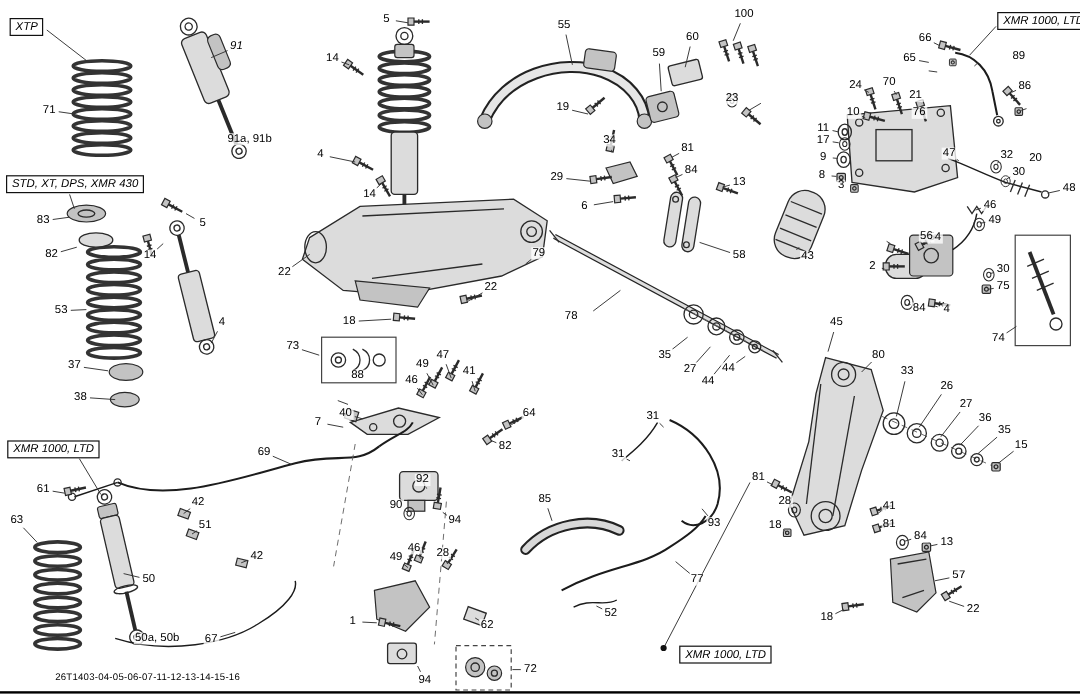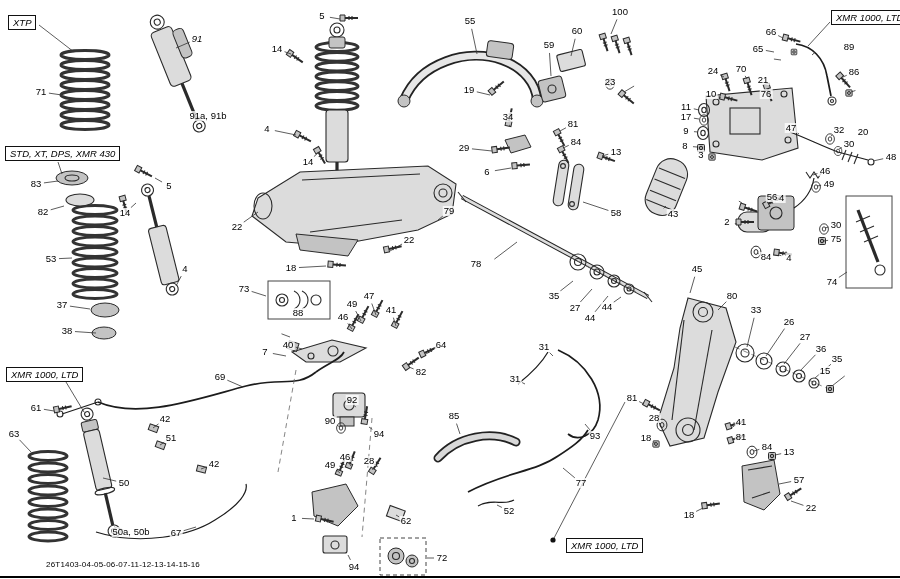--- a/index.html
+++ b/index.html
@@ -592,34 +592,34 @@
       <span class="callout" style="left: 575px; top: 308px;">27</span>
       <span class="callout" style="left: 590px; top: 318px;">44</span>
       <span class="callout" style="left: 607px; top: 307px;">44</span>
       <span class="callout" style="left: 697px; top: 269px;">45</span>
       <span class="callout" style="left: 732px; top: 296px;">80</span>
       <span class="callout" style="left: 756px; top: 310px;">33</span>
       <span class="callout" style="left: 789px; top: 322px;">26</span>
       <span class="callout" style="left: 805px; top: 337px;">27</span>
       <span class="callout" style="left: 821px; top: 349px;">36</span>
       <span class="callout" style="left: 837px; top: 359px;">35</span>
-      <span class="callout" style="left: 825px; top: 371px;">15</span>
+      <span class="callout" style="left: 851px; top: 371px;">15</span>
       <span class="callout" style="left: 544px; top: 347px;">31</span>
       <span class="callout" style="left: 515px; top: 379px;">31</span>
       <span class="callout" style="left: 595px; top: 436px;">93</span>
       <span class="callout" style="left: 454px; top: 416px;">85</span>
       <span class="callout" style="left: 581px; top: 483px;">77</span>
       <span class="callout" style="left: 632px; top: 398px;">81</span>
       <span class="callout" style="left: 654px; top: 418px;">28</span>
       <span class="callout" style="left: 646px; top: 438px;">18</span>
       <span class="callout" style="left: 741px; top: 422px;">41</span>
       <span class="callout" style="left: 741px; top: 437px;">81</span>
       <span class="callout" style="left: 767px; top: 447px;">84</span>
       <span class="callout" style="left: 789px; top: 452px;">13</span>
-      <span class="callout" style="left: 799px; top: 480px;">57</span>
+      <span class="callout" style="left: 799px; top: 480px; font-family: Liberation Mono, monospace;">57</span>
       <span class="callout" style="left: 811px; top: 508px;">22</span>
       <span class="callout" style="left: 689px; top: 515px;">18</span>
       <span class="callout" style="left: 771px; top: 32px;">66</span>
       <span class="callout" style="left: 758px; top: 49px;">65</span>
       <span class="callout" style="left: 766px; top: 58px; margin-top: 36px;">76</span>
       <span class="callout" style="left: 821px; top: 47px; margin-left: 28px;">89</span>
       <span class="callout" style="left: 854px; top: 72px;">86</span>
       <span class="callout" style="left: 863px; top: 88px; margin-top: 44px;">20</span>
       <span class="callout" style="left: 713px; top: 71px;">24</span>
       <span class="callout" style="left: 741px; top: 69px;">70</span>

